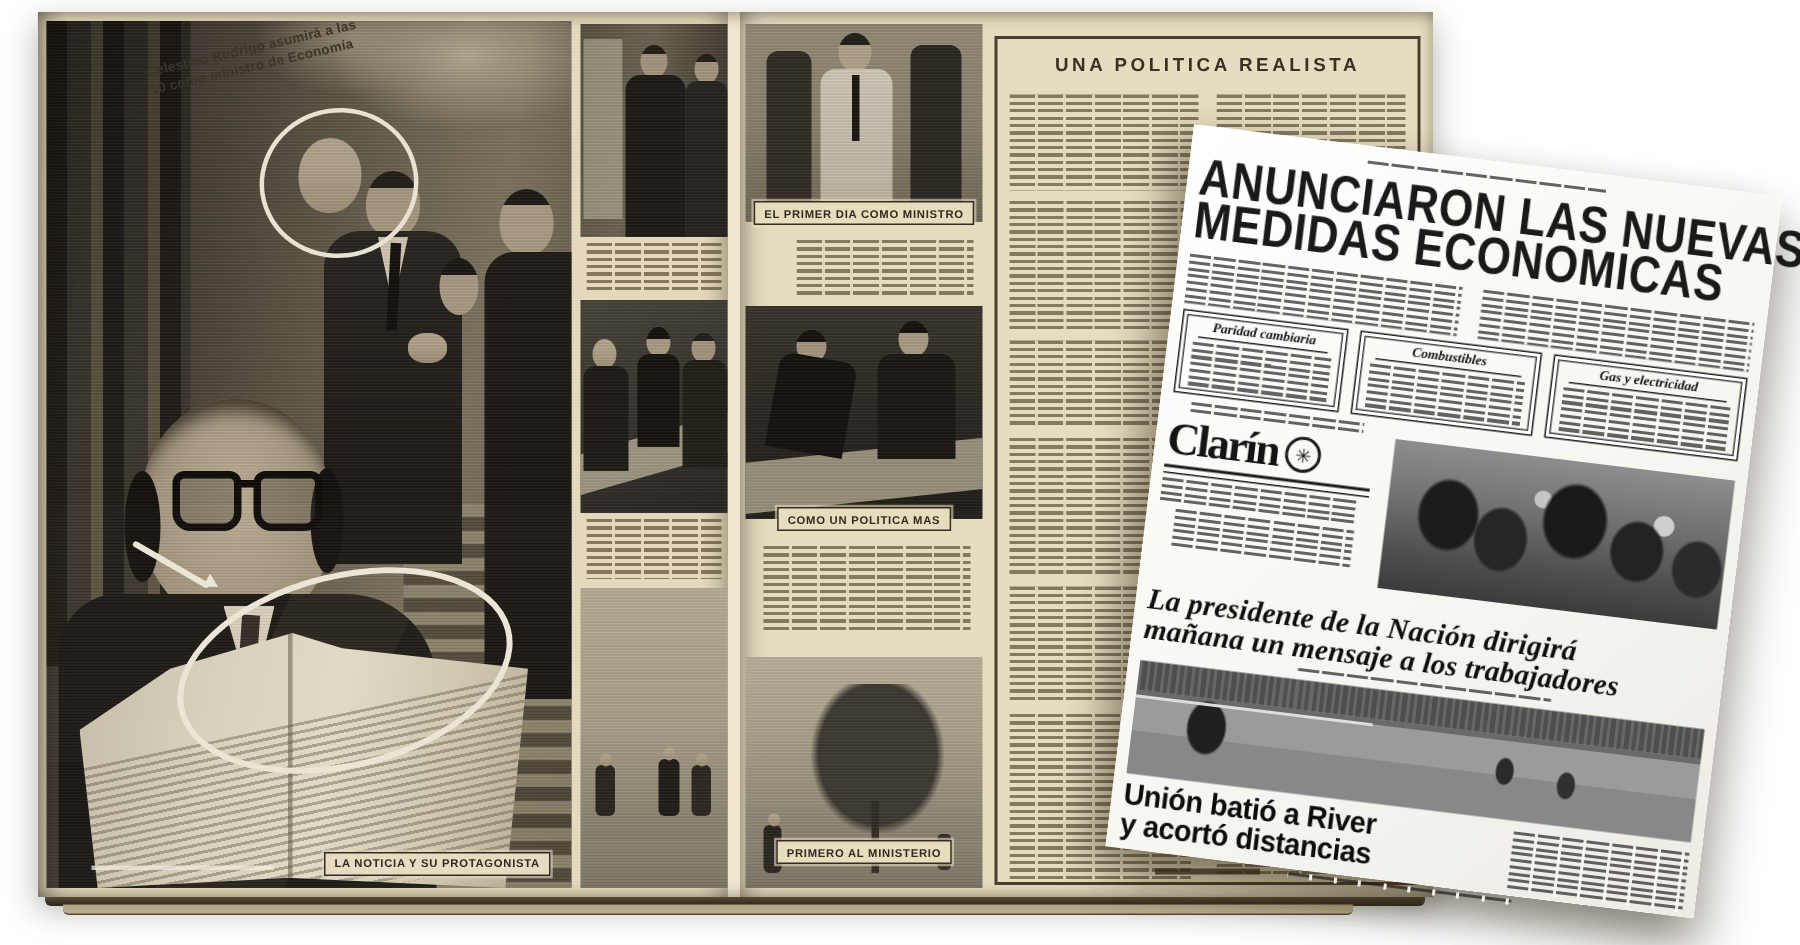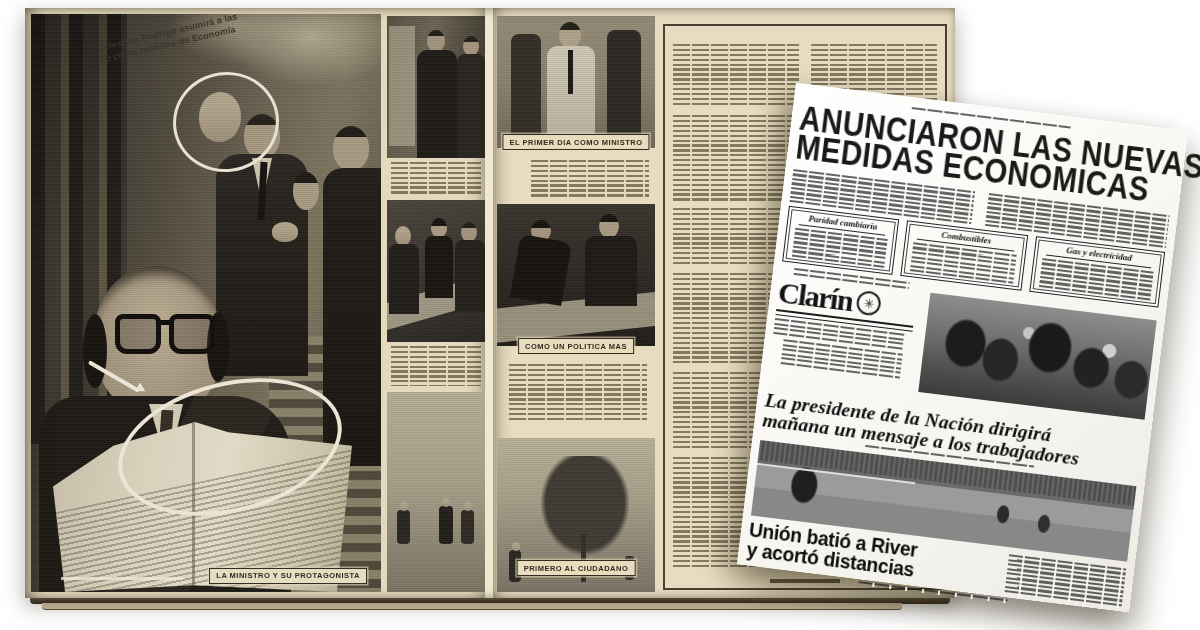--- a/index.html
+++ b/index.html
@@ -215,21 +215,21 @@
           <span>Celestino Rodrigo asumirá a las</span><br>
           <span>10 como ministro de Economía</span>
         </div>
         <span class="fg mp-oval"></span>
         <span class="fg mp-arrow">
           <span class="shaft"></span>
             <span class="tip"></span>
         </span>
 
         <span class="fg mp-credit"></span>
-        <div class="caption-box" style="right:14px;bottom:8px;">LA MINISTRO Y SU PROTAGONISTA</div>
+        <div class="caption-box" style="right:14px;bottom:8px;">LA NOTICIA Y SU PROTAGONISTA</div>
       </div>
 
       <div class="col2">
         <div class="ph c2a">
           <span class="fg" style="left:2px;top:10px;width:26px;height:120px;background:#bdb296;opacity:.6;"></span>
           <span class="fg skin" style="left:40px;top:14px;width:18px;height:22px;border-radius:50%;background:linear-gradient(180deg,#231e17 0 28%,#a5947a 28%);"></span>
           <span class="fg" style="left:30px;top:34px;width:40px;height:108px;background:#1f1b15;border-radius:10px 10px 0 0;"></span>
           <span class="fg skin" style="left:76px;top:20px;width:16px;height:20px;border-radius:50%;background:linear-gradient(180deg,#231e17 0 28%,#a5947a 28%);"></span>
           <span class="fg" style="left:70px;top:38px;width:28px;height:104px;background:#28231c;border-radius:8px 8px 0 0;"></span>
         </div>
@@ -275,24 +275,25 @@
         </div>
         <div class="caption-box" style="left:50%;top:330px;transform:translateX(-50%);">COMO UN POLITICA MAS</div>
         <div class="mtext greek-mag" style="left:12px;top:356px;width:138px;height:58px;"></div>
         <div class="ph c3c">
           <span class="fg" style="left:40px;top:18px;width:96px;height:104px;background:radial-gradient(at 50% 45%,#3f3930 0 58%,transparent 66%);"></span>
           <span class="fg" style="left:84px;top:96px;width:5px;height:48px;background:#332d25;"></span>
           <span class="fg" style="left:12px;top:112px;width:12px;height:32px;background:#2a251e;border-radius:4px;"></span>
           <span class="fg skin" style="left:15px;top:104px;width:8px;height:9px;border-radius:50%;"></span>
           <span class="fg" style="left:128px;top:118px;width:9px;height:24px;background:#332d25;border-radius:3px;"></span>
         </div>
-        <div class="caption-box" style="left:50%;top:552px;transform:translateX(-50%);">PRIMERO AL CIUDADANO</div>
+        <div class="caption-box" style="left:50%;top:552px;transform:translateX(-50%);">PRIMERO AL MINISTERIO</div>
       </div>
 
       <div class="article-box">
+        <div class="article-title">UNA POLITICA REALISTA</div>
         <div class="article-cols">
           <div class="acol">
             <div class="gp greek-mag" style="height:64px;"></div>
             <div class="gp greek-mag" style="height:86px;width:97%;"></div>
             <div class="gp greek-mag" style="height:58px;"></div>
             <div class="gp greek-mag" style="height:92px;width:98%;"></div>
             <div class="gp greek-mag" style="height:78px;"></div>
             <div class="gp greek-mag" style="height:110px;width:96%;"></div>
           </div>
           <div class="acol">

